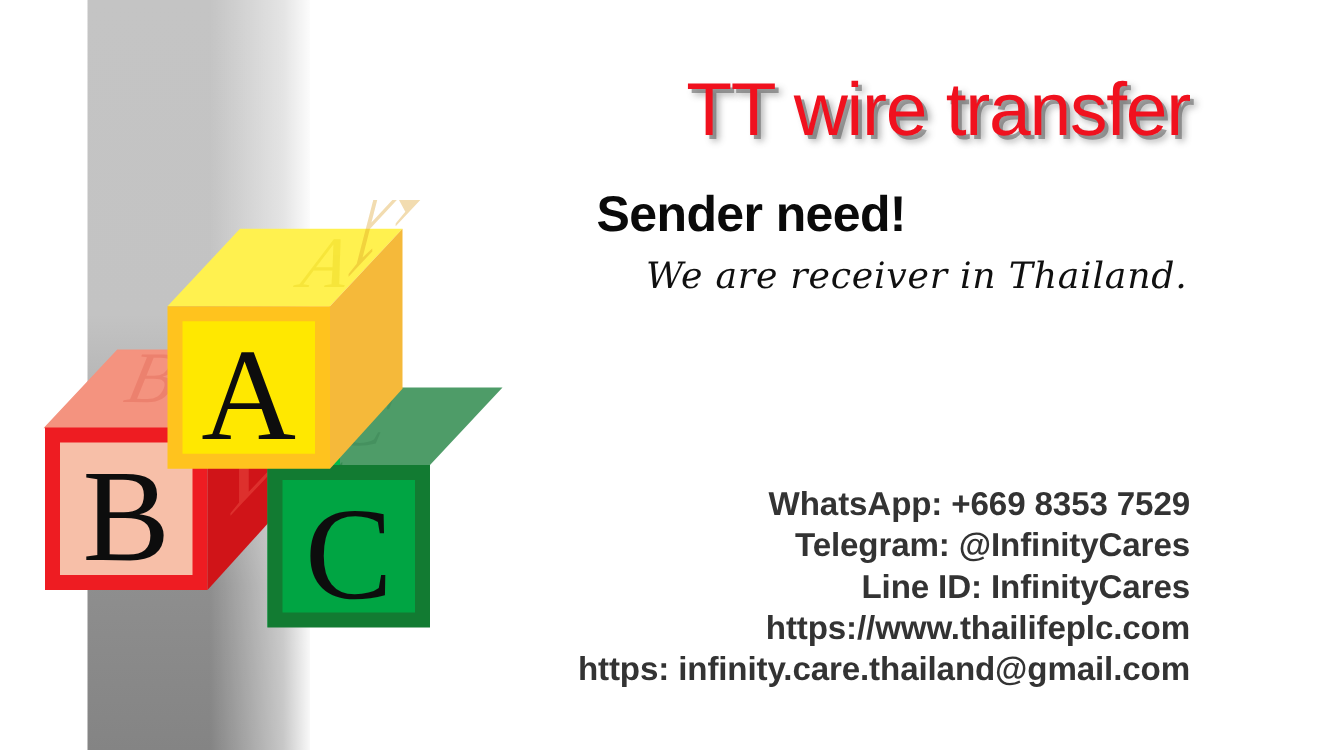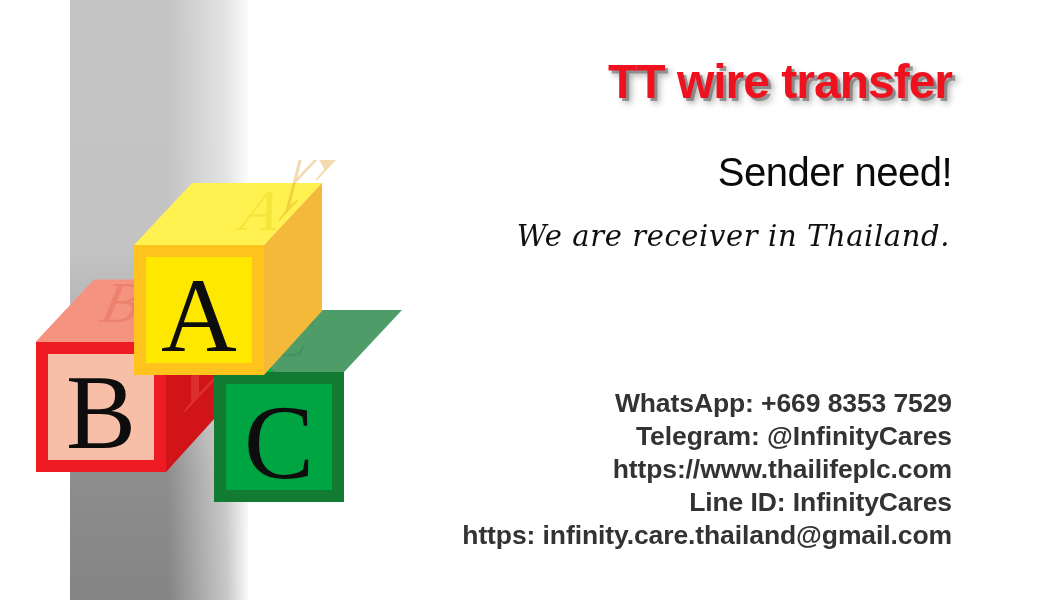--- a/index.html
+++ b/index.html
@@ -55,58 +55,58 @@
     width: 702px;   
     height: 600px;
     text-align: right;
   }
 
   #headline {
     position: absolute;
     right: 0;
     top: 58px;
     width: 100%;
-    font-size: 48px;
+    font-size: 60px;
     line-height: 1;
-    font-weight: bold;
+    font-weight: normal;
     letter-spacing: -1px;
     color: #f0111e;
     text-shadow:
       3px 3px 0 rgba(90,90,90,0.55),
       5px 5px 6px rgba(70,70,70,0.45);
     white-space: nowrap;
   }
 
   #subhead {
     position: absolute;
     right: 0;
     top: 152px;
     width: 100%;
     font-size: 40px;
     line-height: 1;
-    font-weight: normal;
+    font-weight: bold;
     color: #0a0a0a;
     letter-spacing: -0.5px;
     white-space: nowrap;
+    text-align: center;
   }
 
   #tagline {
     position: absolute;
     right: 2px;
     top: 205px;
     width: 100%;
     font-family: "DejaVu Serif", serif;
     font-size: 29px;
     line-height: 1.1;
     font-style: italic;
     font-weight: 400;
     color: #101010;
     letter-spacing: 0.6px;
     white-space: nowrap;
-    margin-top: 16px;
   }
 
   #contact-block {
     position: absolute;
     right: 0;
     top: 387px;
     width: 100%;
   }
   .contact-line {
     font-size: 26.5px;
@@ -201,19 +201,19 @@
 
     <div id="headline">TT wire transfer</div>
 
     <div id="subhead">Sender need!</div>
 
     <div id="tagline">We are receiver in Thailand.</div>
 
     <div id="contact-block">
       <div class="contact-line">WhatsApp: +669 8353 7529</div>
       <div class="contact-line">Telegram: @InfinityCares</div>
+      <div class="contact-line">Line ID: InfinityCares</div>
       <div class="contact-line">https://www.thailifeplc.com</div>
-      <div class="contact-line">Line ID: InfinityCares</div>
       <div class="contact-line">https: infinity.care.thailand@gmail.com</div>
     </div>
 
   </div>
 </div>
 
 </body></html>

